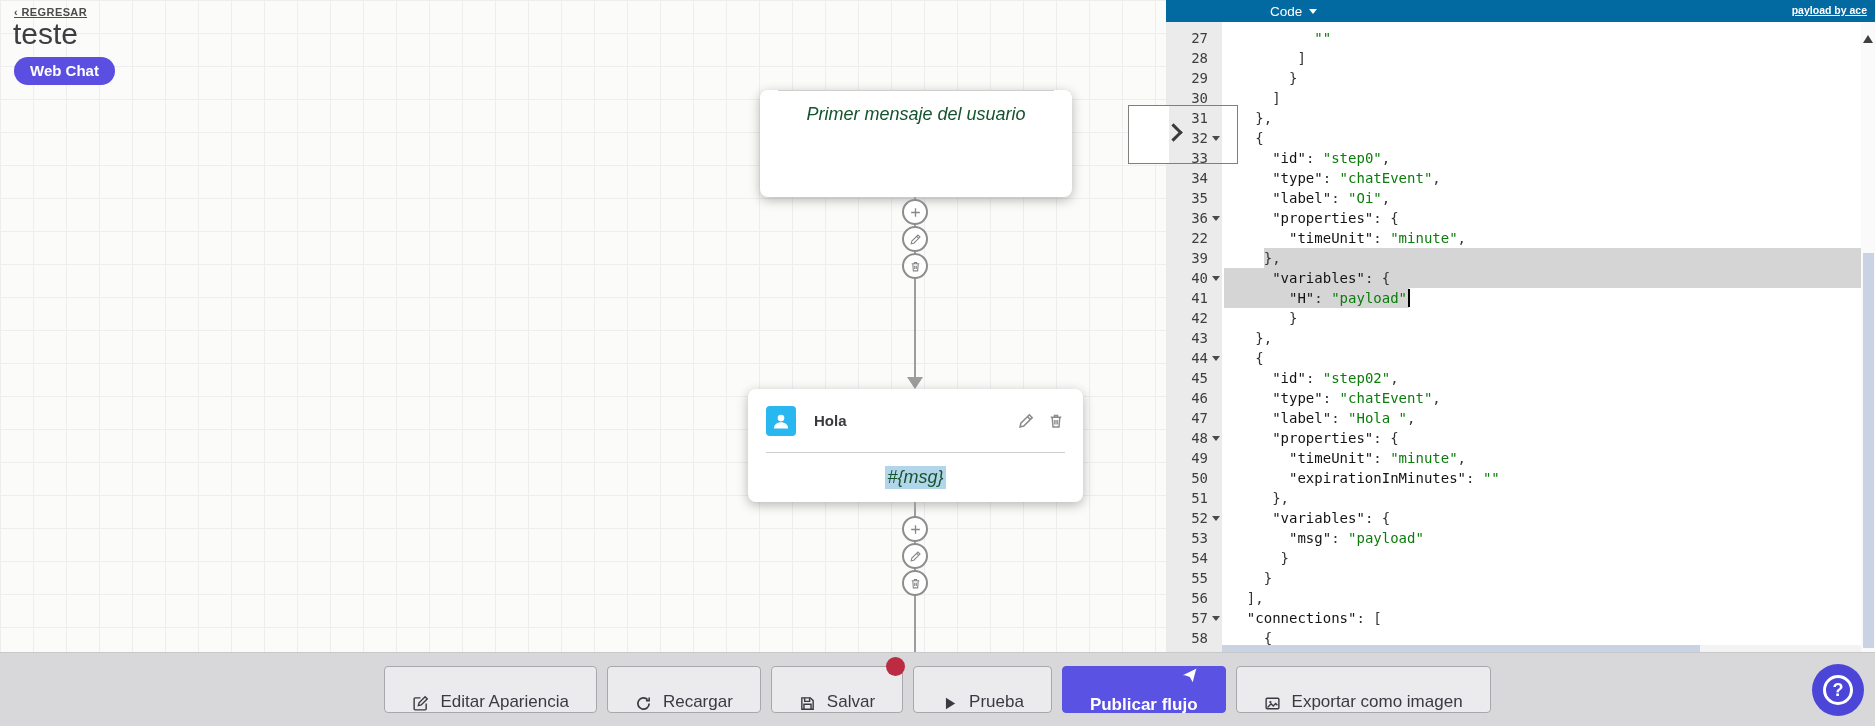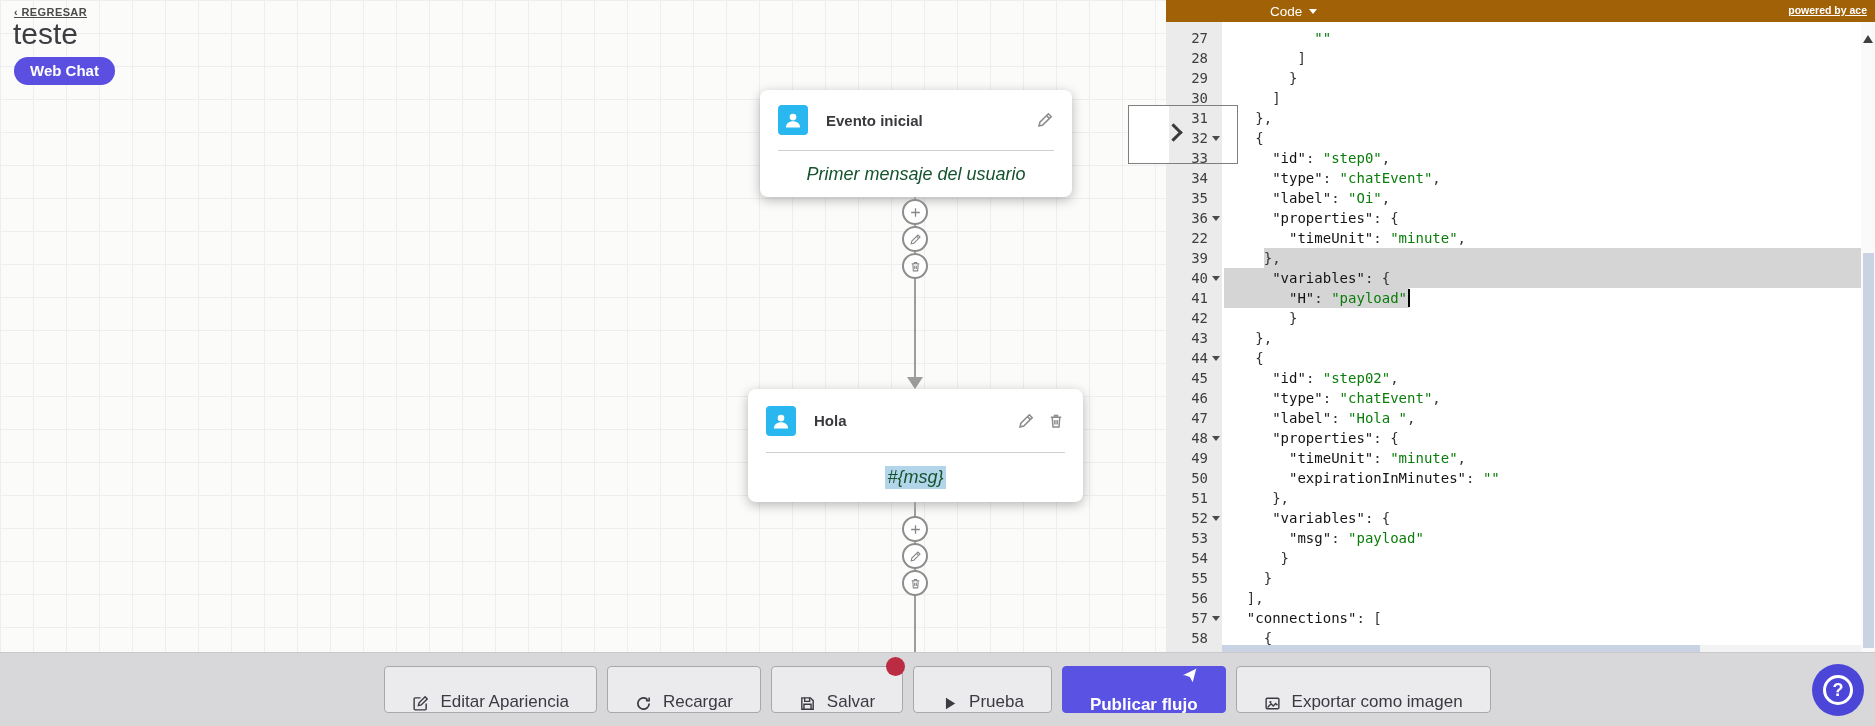--- a/index.html
+++ b/index.html
@@ -44,21 +44,21 @@
   .arrowhead { position:absolute; left:907px; top:377px; width:0; height:0;
     border-left:8px solid transparent; border-right:8px solid transparent;
     border-top:12px solid #9d9d9d; }
   .circle-btn { position:absolute; left:902px; width:26px; height:26px; border-radius:50%;
     background:#fff; border:2px solid #8d8d8d; color:#868686;
     display:flex; align-items:center; justify-content:center; cursor:pointer; }
   .circle-btn svg { width:13px; height:13px; }
 
   
   .code-panel { position:absolute; left:1166px; top:0; width:709px; height:652px; background:#fff; }
-  .code-header { position:absolute; left:0; top:0; right:0; height:22px; background:#a16207; }
+  .code-header { position:absolute; left:0; top:0; right:0; height:22px; background:#0369a1; }
   .code-menu { position:absolute; left:104px; top:0; height:22px; display:flex; align-items:center;
     gap:7px; color:#fff; font-size:13.5px; cursor:pointer; }
   .code-caret { width:0; height:0; border:4px solid transparent; border-top:5px solid #fff; margin-top:5px; }
   .powered-by { position:absolute; right:8px; top:4px; color:#fff; font-size:10.5px; font-weight:bold;
     text-decoration:underline; cursor:pointer; }
 
   .editor { position:absolute; left:0; top:22px; right:0; bottom:0; overflow:hidden;
     font-family:"DejaVu Sans Mono",monospace; font-size:14px; background:#fff; }
   .gutter-bg { position:absolute; left:0; top:0; bottom:0; width:56px; background:#ebebeb; }
   #code-lines { position:absolute; left:0; top:6px; right:0; }
@@ -110,35 +110,20 @@
 <body>
 
 <div class="app">
 
   <div class="canvas">
     <div class="back-link">‹ REGRESAR</div>
     <div class="flow-title">teste</div>
     <div class="channel-badge">Web Chat</div>
 
     <div class="node" id="node1">
-      <div class="node-header">
-        <div class="node-icon">
-          <svg viewBox="0 0 24 24">
-              <circle cx="12" cy="8.5" r="4" fill="#fff"></circle>
-              <path d="M3.5 21c0-5 4-7.5 8.5-7.5s8.5 2.5 8.5 7.5z" fill="#fff"></path>
-            </svg>
-        </div>
-        <div class="node-title">Evento inicial</div>
-        <div class="hdr-icon">
-          <svg viewBox="0 0 24 24" fill="none" stroke="currentColor" stroke-width="2">
-              <path d="M4 20l1.2-5L16.5 3.7l3.8 3.8L9 18.8 4 20z"></path>
-              <path d="M14 6.2l3.8 3.8"></path>
-            </svg>
-        </div>
-      </div>
       <div class="node-divider"></div>
       <div class="node-body">Primer mensaje del usuario</div>
     </div>
 
     <div class="vline" id="vline1"></div>
     <div class="arrowhead"></div>
     <div class="circle-btn" style="top:199px">
       <svg viewBox="0 0 24 24" fill="none" stroke="currentColor" stroke-width="2.4">
           <path d="M12 4v16M4 12h16"></path>
         </svg>
@@ -200,21 +185,21 @@
         </svg>
     </div>
   </div>
 
   <div class="code-panel">
     <div class="code-header">
       <div class="code-menu">
         <span>Code</span>
         <span class="code-caret"></span>
       </div>
-      <div class="powered-by">powered by ace</div>
+      <div class="powered-by">payload by ace</div>
     </div>
     <div class="editor">
       <div class="gutter-bg"></div>
       <div id="code-lines">
           <div class="code-row"><div class="ln">27</div><div class="txt"><span class="tokens">          <span class="v">""</span></span></div></div>
           <div class="code-row"><div class="ln">28</div><div class="txt"><span class="tokens">        ]</span></div></div>
           <div class="code-row"><div class="ln">29</div><div class="txt"><span class="tokens">       }</span></div></div>
           <div class="code-row"><div class="ln">30</div><div class="txt"><span class="tokens">     ]</span></div></div>
           <div class="code-row"><div class="ln">31</div><div class="txt"><span class="tokens">   },</span></div></div>
           <div class="code-row"><div class="ln">32</div><div class="fold"></div><div class="txt"><span class="tokens">   {</span></div></div>

